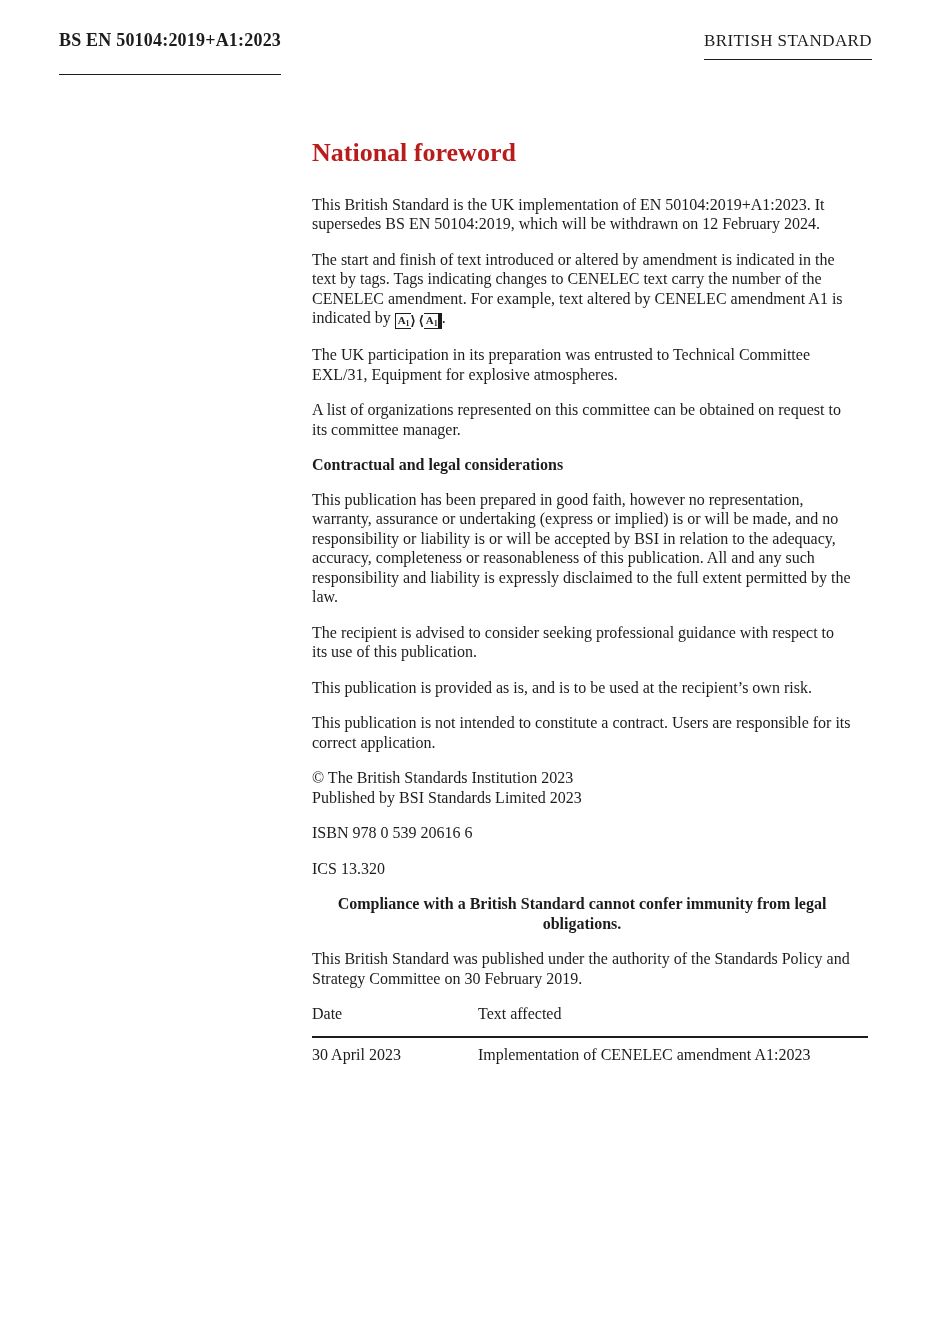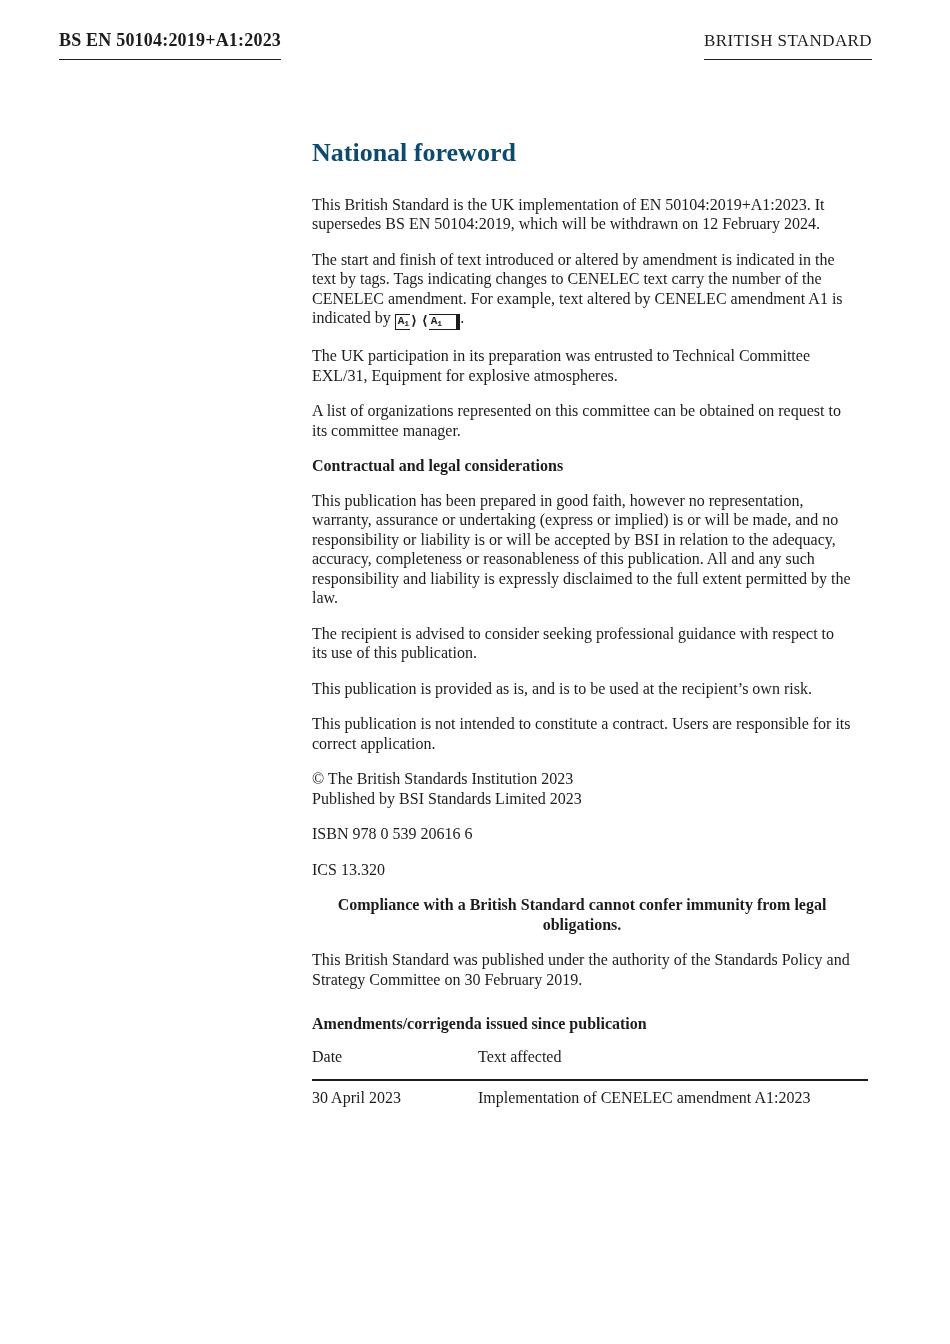--- a/index.html
+++ b/index.html
@@ -15,21 +15,21 @@
 
   
   .page-header-left {
     position: absolute;
     top: 30px;
     left: 59px;
     font-size: 18px;
     font-weight: bold;
     letter-spacing: 0.2px;
     border-bottom: 1.5px solid #1c1c1c;
-    padding-bottom: 8px;
+    padding-bottom: 23px;
   }
   .page-header-right {
     position: absolute;
     top: 31px;
     right: 78px;
     font-size: 17px;
     font-weight: normal;
     letter-spacing: 0.4px;
     border-bottom: 1.5px solid #1c1c1c;
     padding-bottom: 8px;
@@ -41,59 +41,59 @@
     top: 0;
     left: 312px;
     width: 556px;
     padding-top: 139px;
   }
   h1.fw-title {
     font-size: 26px;
     font-weight: bold;
     line-height: 1.1;
     margin: 0 0 27px 0;
-    color: #0c4a6e;
+    color: #b91c1c;
   }
   .content p, .content .para {
     font-size: 16px;
     line-height: 19.5px;
     margin: 0 16px 16px 0;
   }
   .subhead {
     font-size: 16px;
     line-height: 19.5px;
     font-weight: bold;
     margin: 0 0 15px 0;
   }
   .bold-para { font-weight: bold; text-align: center; }
 
   
   .amd-tag {
     display: inline-block;
-    font-family: Liberation Mono, monospace;
+    font-family: Liberation Serif, serif;
     font-size: 11px;
     font-weight: bold;
     line-height: 1;
     vertical-align: -1px;
     white-space: nowrap;
   }
   .amd-tag .tag-label {
     display: inline-block;
     padding: 1px 1px 2px 2px;
   }
   .amd-open .tag-label {
     border-top: 1.5px solid #1c1c1c;
     border-bottom: 1.5px solid #1c1c1c;
     border-left: 1.5px solid #1c1c1c;
   }
   .amd-close .tag-label {
     border-top: 1.5px solid #1c1c1c;
     border-bottom: 1.5px solid #1c1c1c;
     border-right: 4px solid #1c1c1c;
-    padding-right: 14px;
+    padding-right: 0;
   }
   .amd-tag sub {
     font-size: 8px;
     vertical-align: -2px;
     line-height: 0;
   }
   .tag-chev {
     font-weight: bold;
     font-size: 13px;
     vertical-align: -1px;
@@ -158,21 +158,20 @@
   </div>
 
   <p>ISBN 978 0 539 20616 6</p>
 
   <p>ICS 13.320</p>
 
   <p class="bold-para">Compliance with a British Standard cannot confer immunity from legal obligations.</p>
 
   <p>This British Standard was published under the authority of the Standards Policy and Strategy Committee on 30 February 2019.</p>
 
-  <div class="amendments-heading">Amendments/corrigenda issued since publication</div>
 
   <div class="amendments-table">
     <div class="amd-row amd-head-row">
       <div class="amd-col-date">Date</div>
       <div class="amd-col-text">Text affected</div>
     </div>
     <div class="amd-row amd-data-row">
       <div class="amd-col-date">30 April 2023</div>
       <div class="amd-col-text">Implementation of CENELEC amendment A1:2023</div>
     </div>

